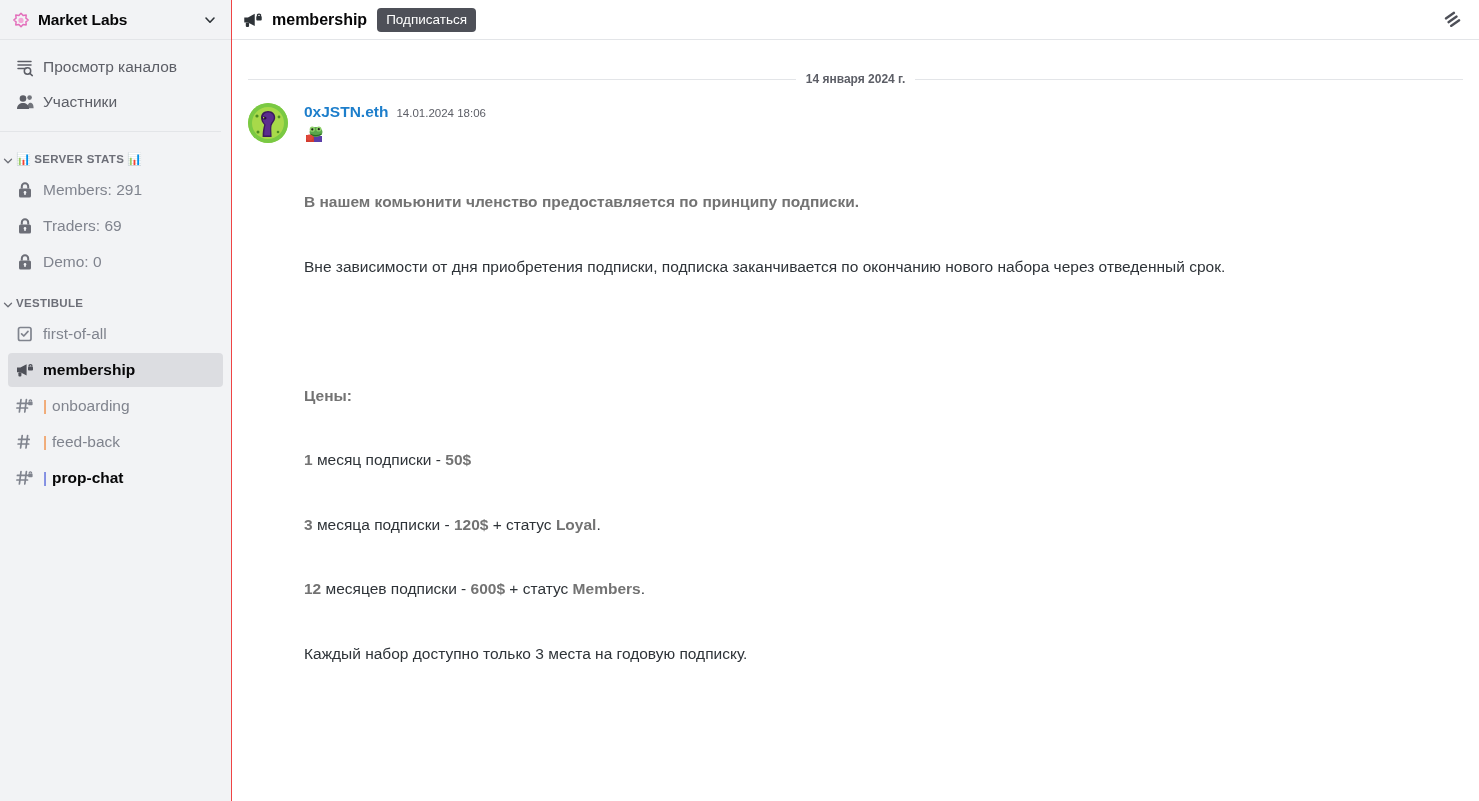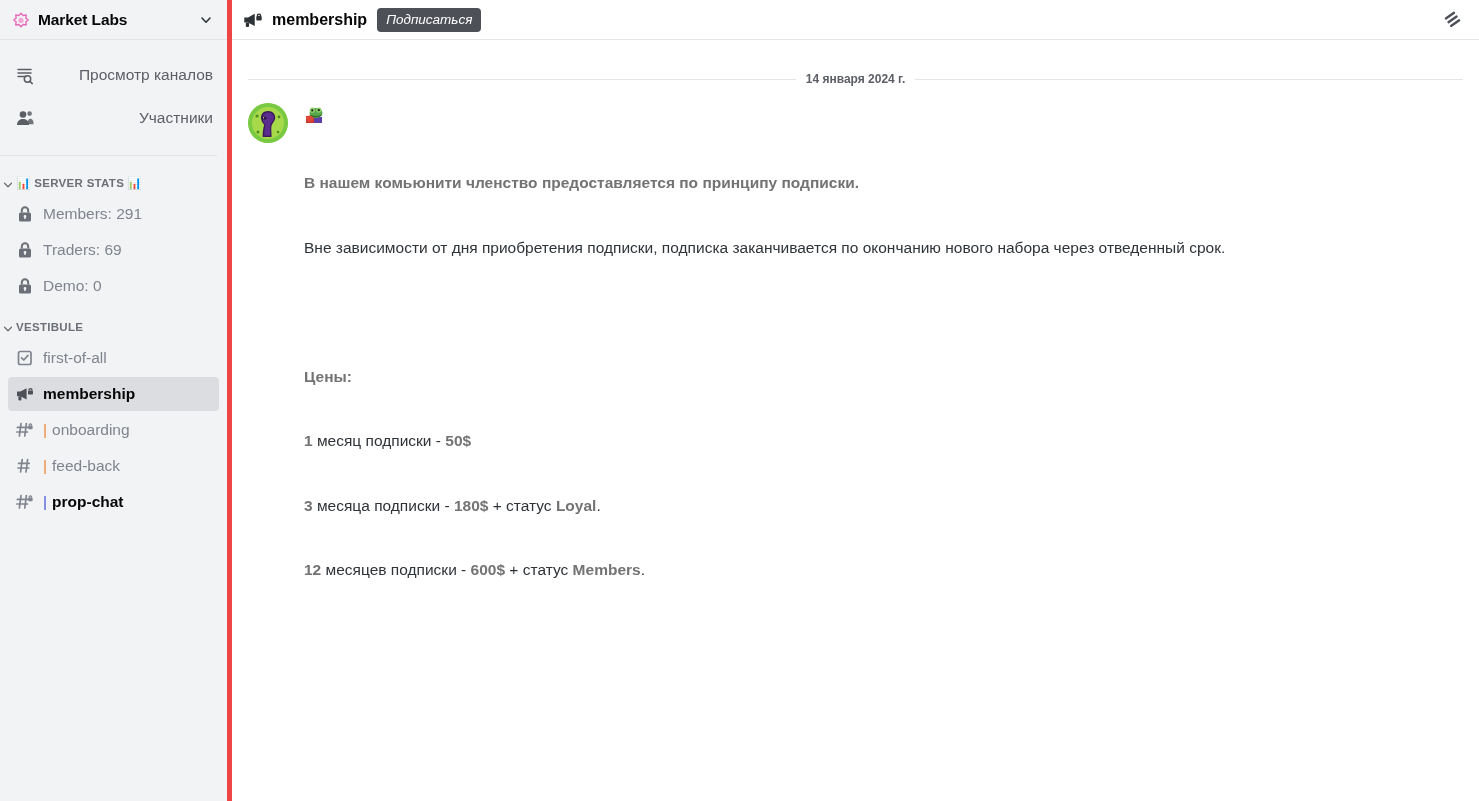--- a/index.html
+++ b/index.html
@@ -9,21 +9,21 @@
     background: #ffffff;
     font-family: "Liberation Sans", sans-serif;
     -webkit-font-smoothing: antialiased;
   }
   .app { display: flex; width: 1479px; height: 801px; }
 
   
   .sidebar {
     width: 232px; height: 801px;
     background: #f2f3f5;
-    border-right: 5px solid #ef4444;
+    border-right: 1px solid #ef4444;
     display: flex; flex-direction: column;
     flex: 0 0 232px;
   }
   .server-header {
     height: 40px; flex: 0 0 40px;
     display: flex; align-items: center;
     padding: 0 14px 0 12px;
     border-bottom: 1px solid #e3e5e8;
     cursor: pointer;
   }
@@ -38,26 +38,25 @@
     letter-spacing: -0.1px;
     flex: 1 1 auto;
     white-space: nowrap; overflow: hidden; text-overflow: ellipsis;
   }
   .chevron { width: 14px; height: 14px; flex: 0 0 14px; }
 
   .nav-section { padding: 8px 0 6px 0; }
   .nav-row {
     display: flex; align-items: center;
     height: 32px;
-    margin: 11px 8px;
+    margin: 3px 8px;
     padding: 0 6px;
     border-radius: 4px;
     cursor: pointer;
     color: #5c5e66;
-    justify-content: space-between;
   }
   .nav-icon {
     width: 22px; height: 22px; flex: 0 0 22px;
     margin-right: 7px;
     display: flex; align-items: center; justify-content: center;
   }
   .nav-label { font-size: 15.5px; color: #5c5e66; white-space: nowrap; }
 
   .divider-line {
     height: 1px; background: #e3e5e8;
@@ -127,21 +126,20 @@
     margin-right: 10px; white-space: nowrap;
   }
   .subscribe-btn {
     background: #4e5058; color: #ffffff;
     font-size: 13.5px; font-weight: normal;
     border: none; border-radius: 4px;
     padding: 4px 9px 5px 9px;
     cursor: pointer;
     font-family: "Liberation Sans", sans-serif;
     white-space: nowrap;
-    font-style: italic;
   }
   .topbar-spacer { flex: 1 1 auto; }
   .threads-icon {
     width: 28px; height: 28px; flex: 0 0 28px;
     display: flex; align-items: center; justify-content: center;
     cursor: pointer;
   }
 
   .scroll-area {
     flex: 1 1 auto;
@@ -421,20 +419,24 @@
             <circle cx="31" cy="14" r="1.4" fill="#4b8b20"></circle>
             <circle cx="10" cy="29" r="1.5" fill="#4b8b20"></circle>
             <circle cx="30" cy="29" r="1.3" fill="#4b8b20"></circle>
             <path d="M20 8 C25 8 27.5 11.5 27.2 15.2 C26.9 18.4 24.4 19.6 23.6 22.5 C22.9 25.3 23.6 30 23.6 34 L14.6 34 C14.6 29.5 15.2 25 16.2 21.8 C14.6 20 13 17.8 13 14.6 C13 10.8 15.8 8 20 8 Z" fill="#3b1a5c"></path>
             <path d="M20 9.5 C23.8 9.5 26 12 25.8 15 C25.6 17.6 23.4 18.8 22.6 21.2 C21.9 23.6 22.3 28 22.3 32.5 L16.2 32.5 C16.2 28.6 16.8 24.6 17.6 21.8 C16.2 20.2 14.6 18 14.6 15.2 C14.6 11.8 16.8 9.5 20 9.5 Z" fill="#5b2d8e"></path>
             <ellipse cx="16.2" cy="15" rx="2.4" ry="1.5" fill="#2a1040"></ellipse>
             <circle cx="15.6" cy="14.8" r="0.7" fill="#b9e85f"></circle>
           </svg>
         </div>
         <div class="msg-body">
+          <div class="msg-head">
+            <span class="author">0xJSTN.eth</span>
+            <span class="timestamp">14.01.2024 18:06</span>
+          </div>
 
           <div class="msg-emoji-line">
             <span class="custom-emoji">
               <svg width="20" height="20" viewBox="0 0 20 20">
                 <rect x="2" y="11" width="9" height="7" fill="#d13b2f"></rect>
                 <rect x="10" y="12" width="8" height="6" fill="#5b3ea8"></rect>
                 <ellipse cx="12" cy="8" rx="6.5" ry="5" fill="#5aa64b"></ellipse>
                 <ellipse cx="8.3" cy="5.2" rx="2.6" ry="2.6" fill="#8fd16a"></ellipse>
                 <ellipse cx="14.8" cy="5.0" rx="2.6" ry="2.6" fill="#8fd16a"></ellipse>
                 <circle cx="8.3" cy="5.4" r="1.1" fill="#1b1b1b"></circle>
@@ -444,22 +446,23 @@
               </svg>
             </span>
           </div>
 
           <div class="msg-text">
             <span class="ln"><b>В нашем комьюнити членство предоставляется по принципу подписки.</b></span>
             <span class="ln">Вне зависимости от дня приобретения подписки, подписка заканчивается по окончанию нового набора через отведенный срок.</span>
             <span class="ln blank"></span>
             <span class="ln"><b>Цены:</b></span>
             <span class="ln"><b>1</b><span> месяц подписки - </span><b>50$</b></span>
-            <span class="ln"><b>3</b><span> месяца подписки - </span><b>180$</b><span> + статус </span><b>Loyal</b><span>.</span></span>
+            <span class="ln"><b>3</b><span> месяца подписки - </span><b>120$</b><span> + статус </span><b>Loyal</b><span>.</span></span>
             <span class="ln"><b>12</b><span> месяцев подписки - </span><b>600$</b><span> + статус </span><b>Members</b><span>.</span></span>
+            <span class="ln">Каждый набор доступно только 3 места на годовую подписку.</span>
             <span class="ln blank"></span>
             
             
             
             
             
             
             
             
             

